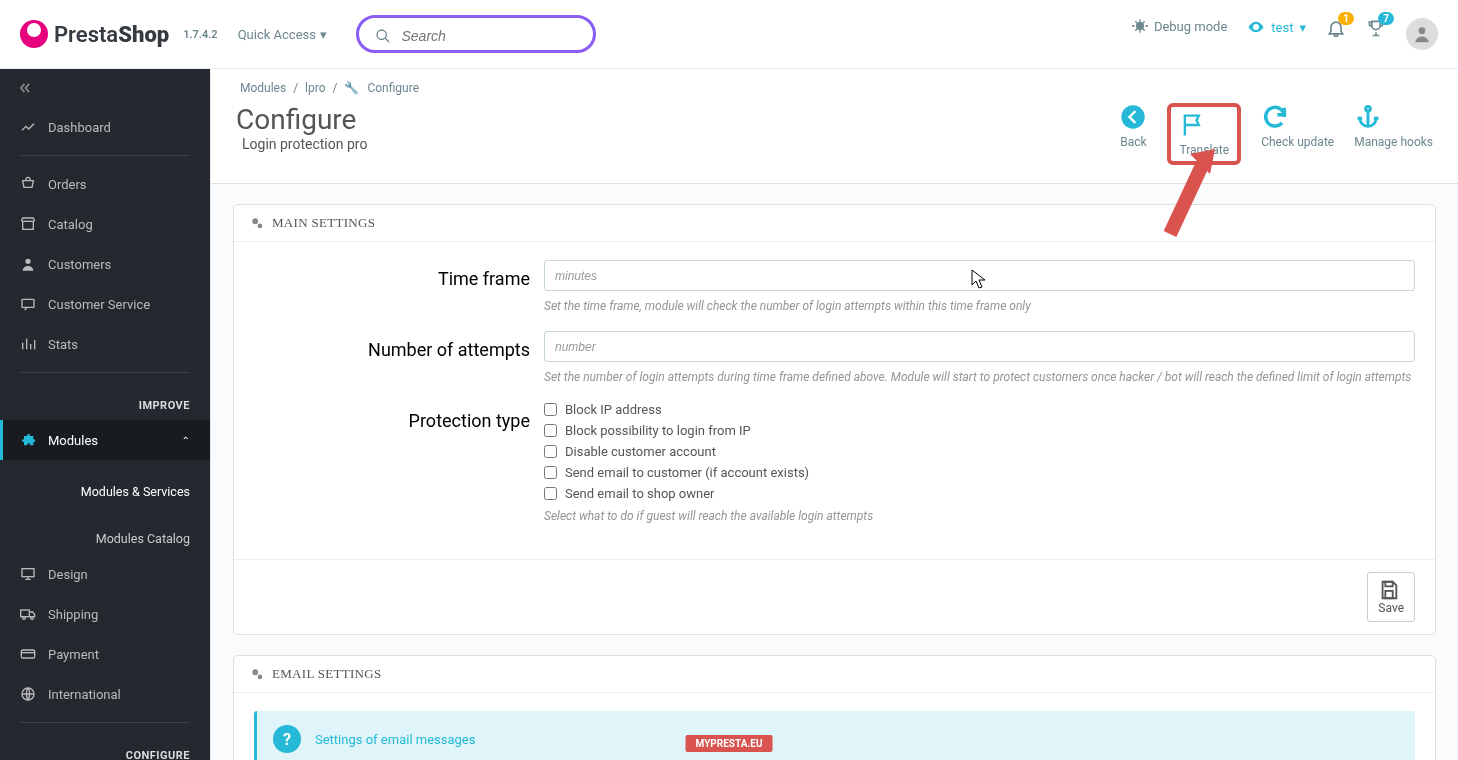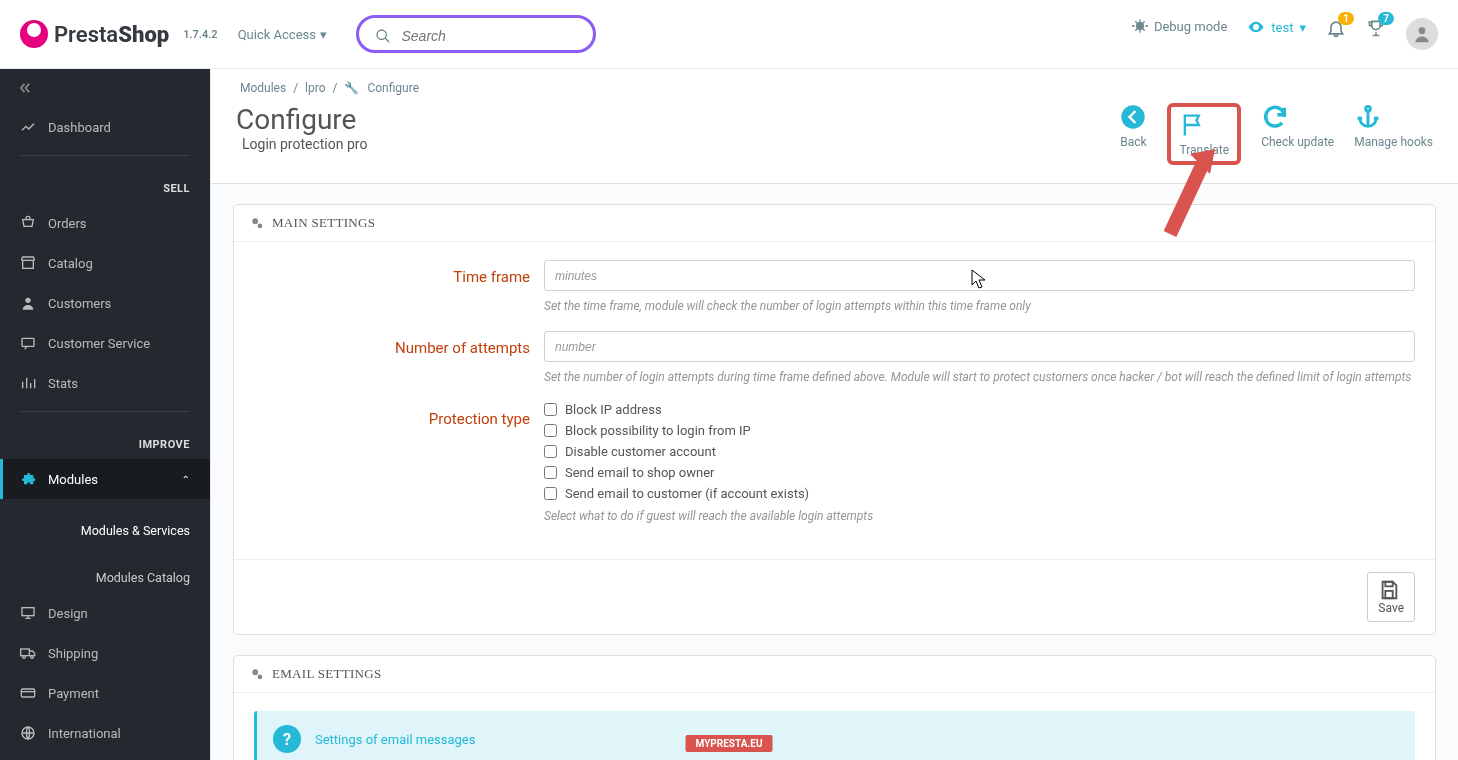--- a/index.html
+++ b/index.html
@@ -49,21 +49,21 @@
 .head-btn { text-align: center; cursor: pointer; color: #6c868e; font-size: 12px; }
 .head-btn .ico { font-size: 26px; color: #25b9d7; display: block; margin-bottom: 4px; }
 .head-btn.highlighted { border: 4px solid #d9534f; padding: 4px 8px; border-radius: 6px; }
 
 
 .content-pad { padding: 20px 22px; }
 .panel { background: #fff; border: 1px solid #dfdfdf; border-radius: 5px; margin-bottom: 20px; }
 .panel-heading { padding: 10px 16px; border-bottom: 1px solid #eee; font-size: 13px; color: #555; display: flex; align-items: center; gap: 8px; text-transform: uppercase; font-family: Georgia, serif; letter-spacing: 0.3px; }
 .panel-body { padding: 18px 20px; }
 .form-row { display: flex; margin-bottom: 16px; }
-.form-label { width: 290px; text-align: right; padding-right: 14px; padding-top: 8px; color: #c2410c; font-size: 15px; }
+.form-label { width: 290px; text-align: right; padding-right: 14px; padding-top: 8px; color: #000000; font-size: 18px; }
 .form-ctrl { flex: 1; }
 .form-ctrl input[type=text] { width: 100%; border: 1px solid #c7d6db; height: 31px; padding: 0 10px; border-radius: 3px; font-size: 12px; color: #555; }
 .form-ctrl input[type=text]::placeholder { color: #999; font-style: italic; }
 .help { color: #959595; font-style: italic; font-size: 12px; margin-top: 6px; line-height: 1.5; }
 .chk-row { display: flex; align-items: center; gap: 8px; margin-bottom: 6px; font-size: 13px; color: #555; }
 .panel-footer { border-top: 1px solid #eee; padding: 12px 20px; display: flex; justify-content: flex-end; }
 .save-btn { border: 1px solid #ccc; background: #fff; padding: 6px 10px; border-radius: 3px; text-align: center; cursor: pointer; color: #555; font-size: 12px; }
 .save-btn .ico { display: block; font-size: 20px; }
 .alert-info { background: #dff5f9; border-left: 3px solid #25b9d7; border-radius: 3px; padding: 14px 16px; display: flex; align-items: center; gap: 14px; color: #25b9d7; }
 .alert-info .qmark { width: 28px; height: 28px; background: #25b9d7; color: #fff; border-radius: 50%; display: flex; align-items: center; justify-content: center; font-weight: bold; font-size: 16px; }
@@ -153,21 +153,20 @@
     </div>
     <div class="side-item">
       <span class="icon">
         <svg width="16" height="16" viewBox="0 0 24 24" fill="none" stroke="#bbb" stroke-width="2">
             <path d="M3 17l6-6 4 4 8-8"></path>
           </svg>
       </span>
       <span>Dashboard</span>
     </div>
     <div class="side-sep"></div>
-    <div class="side-section">SELL</div>
     <div class="side-item">
         <span class="icon">
           <svg width="16" height="16" viewBox="0 0 24 24" fill="none" stroke="#bbb" stroke-width="2">
             <path d="M4 7h16l-2 10H6L4 7zM9 7V5a3 3 0 016 0v2"></path>
           </svg>
         </span>
         <span>Orders</span>
       </div>
     <div class="side-item">
         <span class="icon">
@@ -334,25 +333,25 @@
               <div class="chk-row">
                   <input type="checkbox" style="">
                   <span>Block possibility to login from IP</span>
                 </div>
               <div class="chk-row">
                   <input type="checkbox" style="">
                   <span>Disable customer account</span>
                 </div>
               <div class="chk-row">
                   <input type="checkbox" style="">
-                  <span>Send email to shop owner</span>
+                  <span>Send email to customer (if account exists)</span>
                 </div>
               <div class="chk-row">
                   <input type="checkbox" style="">
-                  <span>Send email to customer (if account exists)</span>
+                  <span>Send email to shop owner</span>
                 </div>
               <div class="help">Select what to do if guest will reach the available login attempts</div>
             </div>
           </div>
         </div>
         <div class="panel-footer">
           <div class="save-btn">
             <span class="ico">
                 <svg width="22" height="22" viewBox="0 0 24 24" fill="none" stroke="#555" stroke-width="2">
                   <path d="M5 3h11l4 4v14H5V3z"></path>

